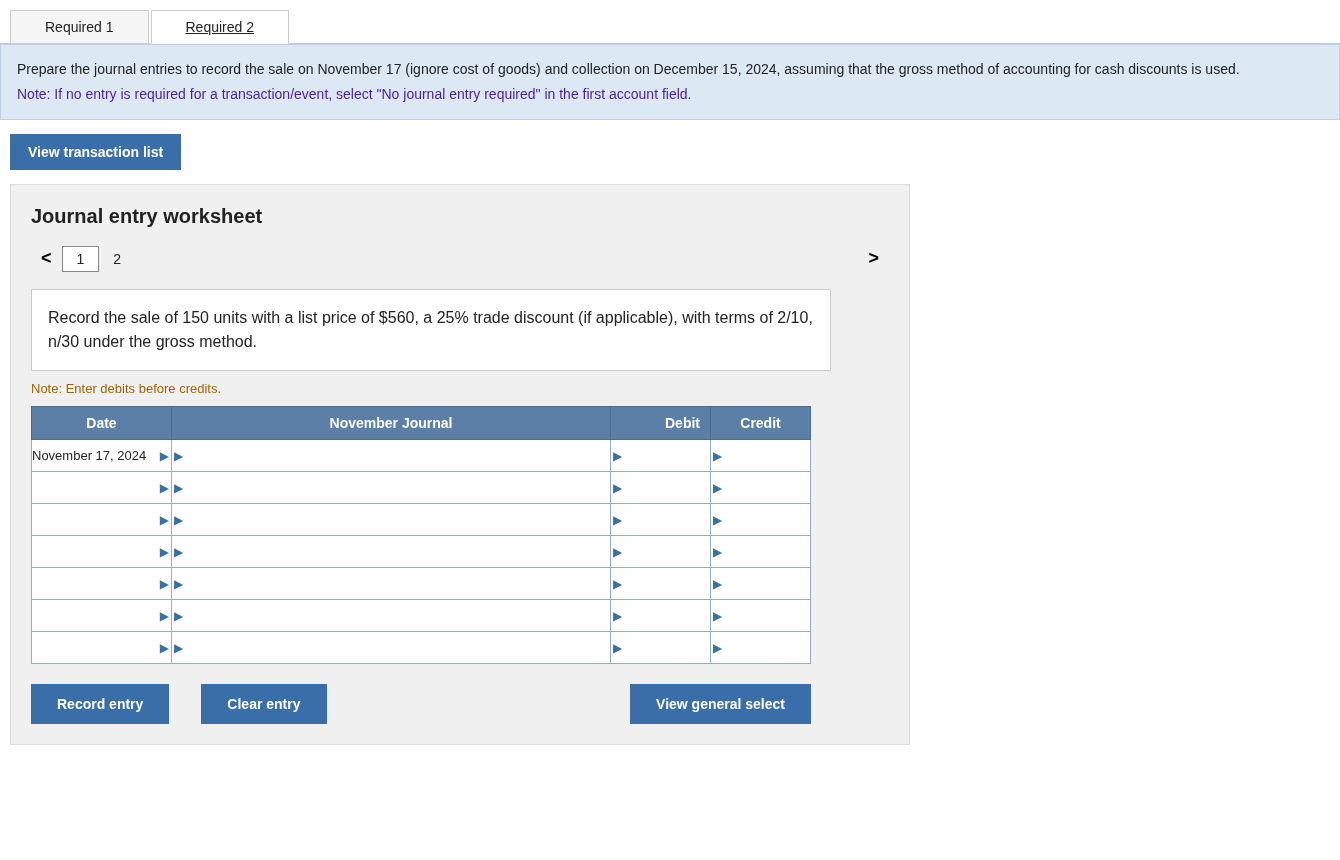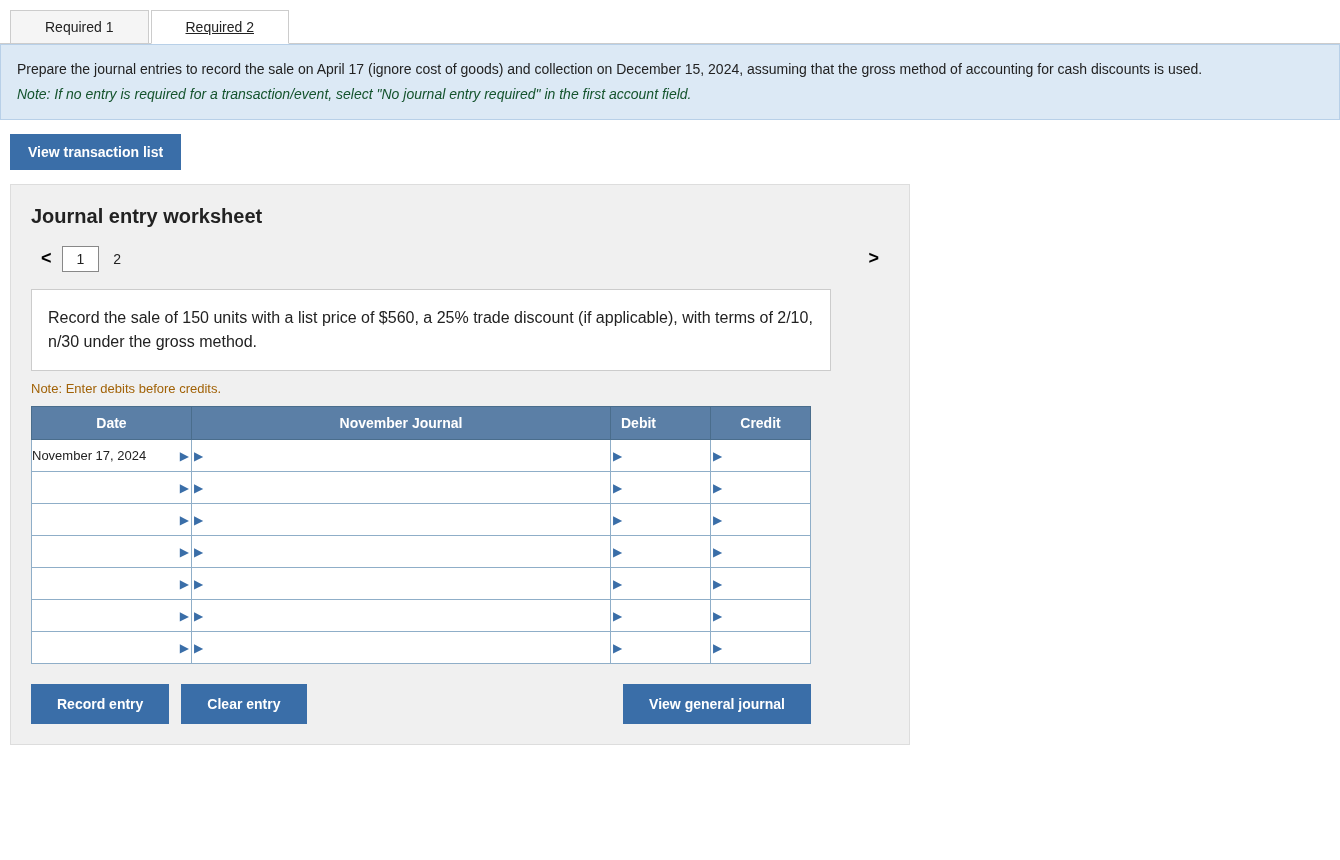--- a/index.html
+++ b/index.html
@@ -38,23 +38,22 @@
     
     .info-box {
       background: #dce9f5;
       border: 1px solid #b8d0e8;
       padding: 14px 16px;
       margin: 0;
       font-size: 14px;
       line-height: 1.5;
     }
     .info-box .note {
-      color: #14532d;
+      color: #4c1d95;
       margin-top: 4px;
-      font-style: italic;
     }
 
     
     .view-transaction-btn {
       background: #3a6ea8;
       color: #fff;
       border: none;
       padding: 10px 18px;
       cursor: pointer;
       font-size: 14px;
@@ -154,21 +153,21 @@
     }
     .journal-table thead th {
       padding: 8px 10px;
       text-align: center;
       font-weight: bold;
       font-size: 14px;
       border: 1px solid #4a6d8c;
     }
     .journal-table thead th.date-col { text-align: center; }
     .journal-table thead th.gj-col { text-align: center; }
-    .journal-table thead th.debit-col { text-align: left; }
+    .journal-table thead th.debit-col { text-align: right; }
     .journal-table thead th.credit-col { text-align: center; }
 
     .journal-table tbody tr {
       background: #fff;
     }
     .journal-table tbody td {
       border: 1px solid #8faec8;
       padding: 0;
       height: 32px;
     }
@@ -193,21 +192,21 @@
       font-size: 12px;
       position: absolute;
       right: 2px;
       top: 50%;
       transform: translateY(-50%);
     }
 
     
     .bottom-buttons {
       display: flex;
-      gap: 12px;
+      gap: 32px;
       align-items: flex-start;
       max-width: 780px;
     }
     .btn-action {
       background: #3a6ea8;
       color: #fff;
       border: none;
       padding: 12px 26px;
       cursor: pointer;
       font-size: 14px;
@@ -223,21 +222,21 @@
 
 
 
 <div class="tabs">
   <div class="tab">Required 1</div>
   <div class="tab active">Required 2</div>
 </div>
 
 
 <div class="info-box">
-  <span>Prepare the journal entries to record the sale on April 17 (ignore cost of goods) and collection on December 15, 2024, assuming that the gross method of accounting for cash discounts is used.</span>
+  <span>Prepare the journal entries to record the sale on November 17 (ignore cost of goods) and collection on December 15, 2024, assuming that the gross method of accounting for cash discounts is used.</span>
   <div class="note">Note: If no entry is required for a transaction/event, select "No journal entry required" in the first account field.</div>
 </div>
 
 
 <button class="view-transaction-btn">View transaction list</button>
 
 
 <div class="worksheet">
   <div class="worksheet-title">Journal entry worksheet</div>
 
@@ -250,21 +249,21 @@
 
   <div class="description-box">
     <span>Record the sale of 150 units with a list price of $560, a 25% trade discount (if applicable), with terms of 2/10, n/30 under the gross method.</span>
   </div>
 
   <div class="debits-note">Note: Enter debits before credits.</div>
 
   <table class="journal-table">
     <thead>
       <tr>
-        <th class="date-col" style="width:160px">Date</th>
+        <th class="date-col" style="width:140px">Date</th>
         <th class="gj-col">November Journal</th>
         <th class="debit-col" style="width:100px">Debit</th>
         <th class="credit-col" style="width:100px">Credit</th>
       </tr>
     </thead>
     <tbody id="table-body">
     <tr>
           <td class="date-cell">November 17, 2024<span class="cell-arrow">▶</span></td>
           <td style="position: relative;"><span style="color: rgb(58, 110, 168); font-size: 12px; position: absolute; left: 2px; top: 50%; transform: translateY(-50%);">▶</span><input type="text" style="padding-left: 16px;"></td>
           <td style="position: relative;"><span style="color: rgb(58, 110, 168); font-size: 12px; position: absolute; left: 2px; top: 50%; transform: translateY(-50%);">▶</span><input type="text" style="padding-left: 16px;"></td>
@@ -317,18 +316,18 @@
           <td style="position: relative;"><span style="color: rgb(58, 110, 168); font-size: 12px; position: absolute; left: 2px; top: 50%; transform: translateY(-50%);">▶</span><input type="text" style="padding-left: 16px;"></td>
           <td style="position: relative;"><span style="color: rgb(58, 110, 168); font-size: 12px; position: absolute; left: 2px; top: 50%; transform: translateY(-50%);">▶</span><input type="text" style="padding-left: 16px;"></td>
           <td style="position: relative;"><span style="color: rgb(58, 110, 168); font-size: 12px; position: absolute; left: 2px; top: 50%; transform: translateY(-50%);">▶</span><input type="text" style="padding-left: 16px;"></td>
         </tr>
       </tbody>
   </table>
 
   <div class="bottom-buttons">
     <button class="btn-action">Record entry</button>
     <button class="btn-action">Clear entry</button>
-    <button class="btn-action right">View general journal</button>
+    <button class="btn-action right">View general select</button>
   </div>
 </div>
 
 
 
 
 </body></html>

